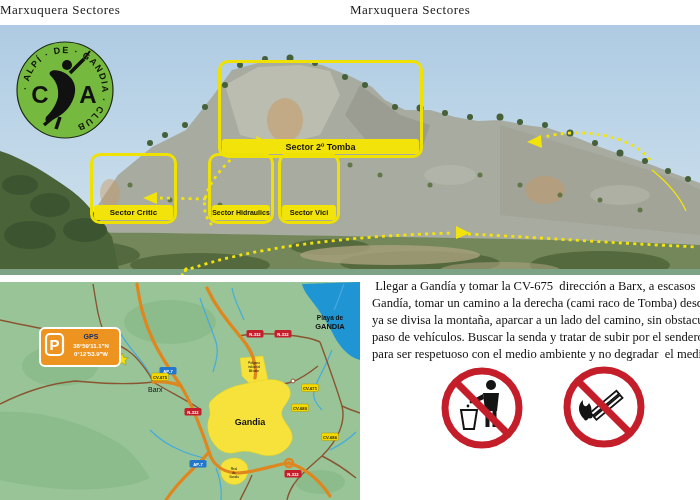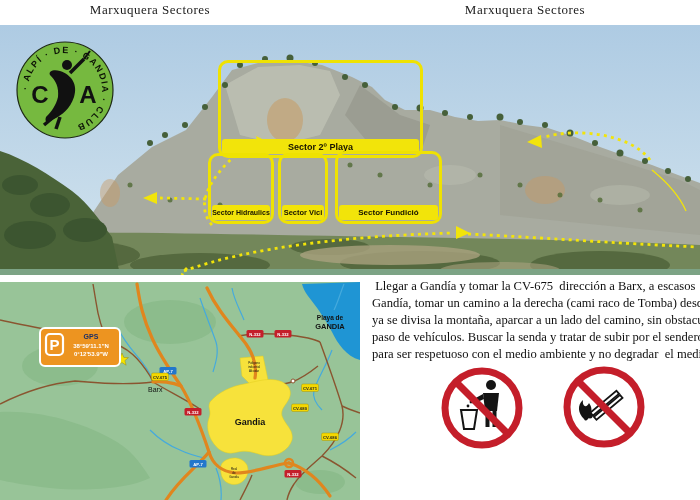--- a/index.html
+++ b/index.html
@@ -1,36 +1,36 @@
 <!DOCTYPE html>
 <html><head>
 <meta charset="utf-8">
 <style>
   html,body{margin:0;padding:0}
   body{width:700px;height:500px;position:relative;background:#fff;overflow:hidden;
        font-family:"Liberation Sans",sans-serif}
   .title{position:absolute;top:2px;font-family:"Liberation Serif",serif;font-size:13px;
-         color:#1b1b1b;text-align:center;letter-spacing:.5px}
+         color:#1b1b1b;text-align:left;letter-spacing:.5px}
   #title-left{left:0;width:300px}
   #title-right{left:350px;width:350px}
 
   
   #photo{position:absolute;left:0;top:25px;width:700px;height:250px;overflow:hidden}
   #photo>svg{position:absolute;left:0;top:0}
 
   
   .sector{position:absolute;border:3px solid #efe202;border-radius:10px;box-sizing:border-box}
   .sbar{position:absolute;left:1px;right:1px;bottom:1px;height:15px;background:#f2e40a;
         border-radius:3px;display:flex;align-items:center;justify-content:center;
         font-weight:bold;color:#171400;white-space:nowrap;overflow:hidden}
   .f9{font-size:9px}.f8{font-size:8px}.f75{font-size:7.5px}.f7{font-size:7px}
   #sec-2piso{left:218px;top:35px;width:205px;height:98px}
   #sec-critic{left:90px;top:128px;width:87px;height:71px}
   #sec-hidraulics{left:208px;top:128px;width:66px;height:71px}
-  #sec-vici{left:278px;top:128px;width:50px;height:71px}
+  #sec-vici{left:278px;top:128px;width:62px;height:71px}
   #sec-fundicio{left:335px;top:126px;width:107px;height:73px}
   #sec-potent{left:455px;top:127px;width:178px;height:72px}
   #sec-final{left:642px;top:127px;width:56px;height:72px}
 
   
   #map{position:absolute;left:0;top:282px;width:360px;height:218px}
 
   
   #dirs{position:absolute;left:372px;top:279px;width:328px;overflow:hidden;
         font-family:"Liberation Serif",serif;font-size:12.6px;color:#101010}
@@ -160,30 +160,30 @@
         <path d="M60,46 C72,50 78,60 74,72 C70,84 62,90 54,94 C48,97 44,98 46,92 C52,86 56,80 58,72 C59,62 56,56 50,50 C48,46 54,44 60,46 Z" stroke="none"></path>
         <line x1="70" y1="48" x2="84" y2="34" stroke-width="3.5"></line>
         <line x1="84" y1="34" x2="90" y2="26" stroke-width="2"></line>
         <line x1="56" y1="90" x2="44" y2="100" stroke-width="3.5"></line>
         <line x1="60" y1="92" x2="56" y2="104" stroke-width="3.5"></line>
       </g>
     </g>
   </svg>
 
   <div class="sector" id="sec-2piso">
-    <div class="sbar f9">Sector 2º Playa</div>
+    <div class="sbar f9">Sector 2º Tomba</div>
+    </div>
+  <div class="sector" id="sec-critic">
+    <div class="sbar f8">Sector Critic</div>
     </div>
   <div class="sector" id="sec-hidraulics">
     <div class="sbar f7">Sector Hidraulics</div>
     </div>
   <div class="sector" id="sec-vici">
     <div class="sbar f75">Sector Vici</div>
-    </div>
-  <div class="sector" id="sec-fundicio">
-    <div class="sbar f8">Sector Fundició</div>
     </div>
 </div>
 
 <svg id="map" viewBox="0 0 360 218">
   <rect x="0" y="0" width="360" height="218" fill="#98c498"></rect>
   <g fill="#8cbc8c">
     <ellipse cx="60" cy="84" rx="38" ry="20"></ellipse>
     <ellipse cx="170" cy="40" rx="46" ry="22"></ellipse>
     <ellipse cx="320" cy="200" rx="25" ry="12"></ellipse>
     <path d="M0,130 C40,128 80,140 110,156 C130,166 140,180 150,196 C130,206 90,210 50,206 C25,203 8,200 0,198 Z"></path>

